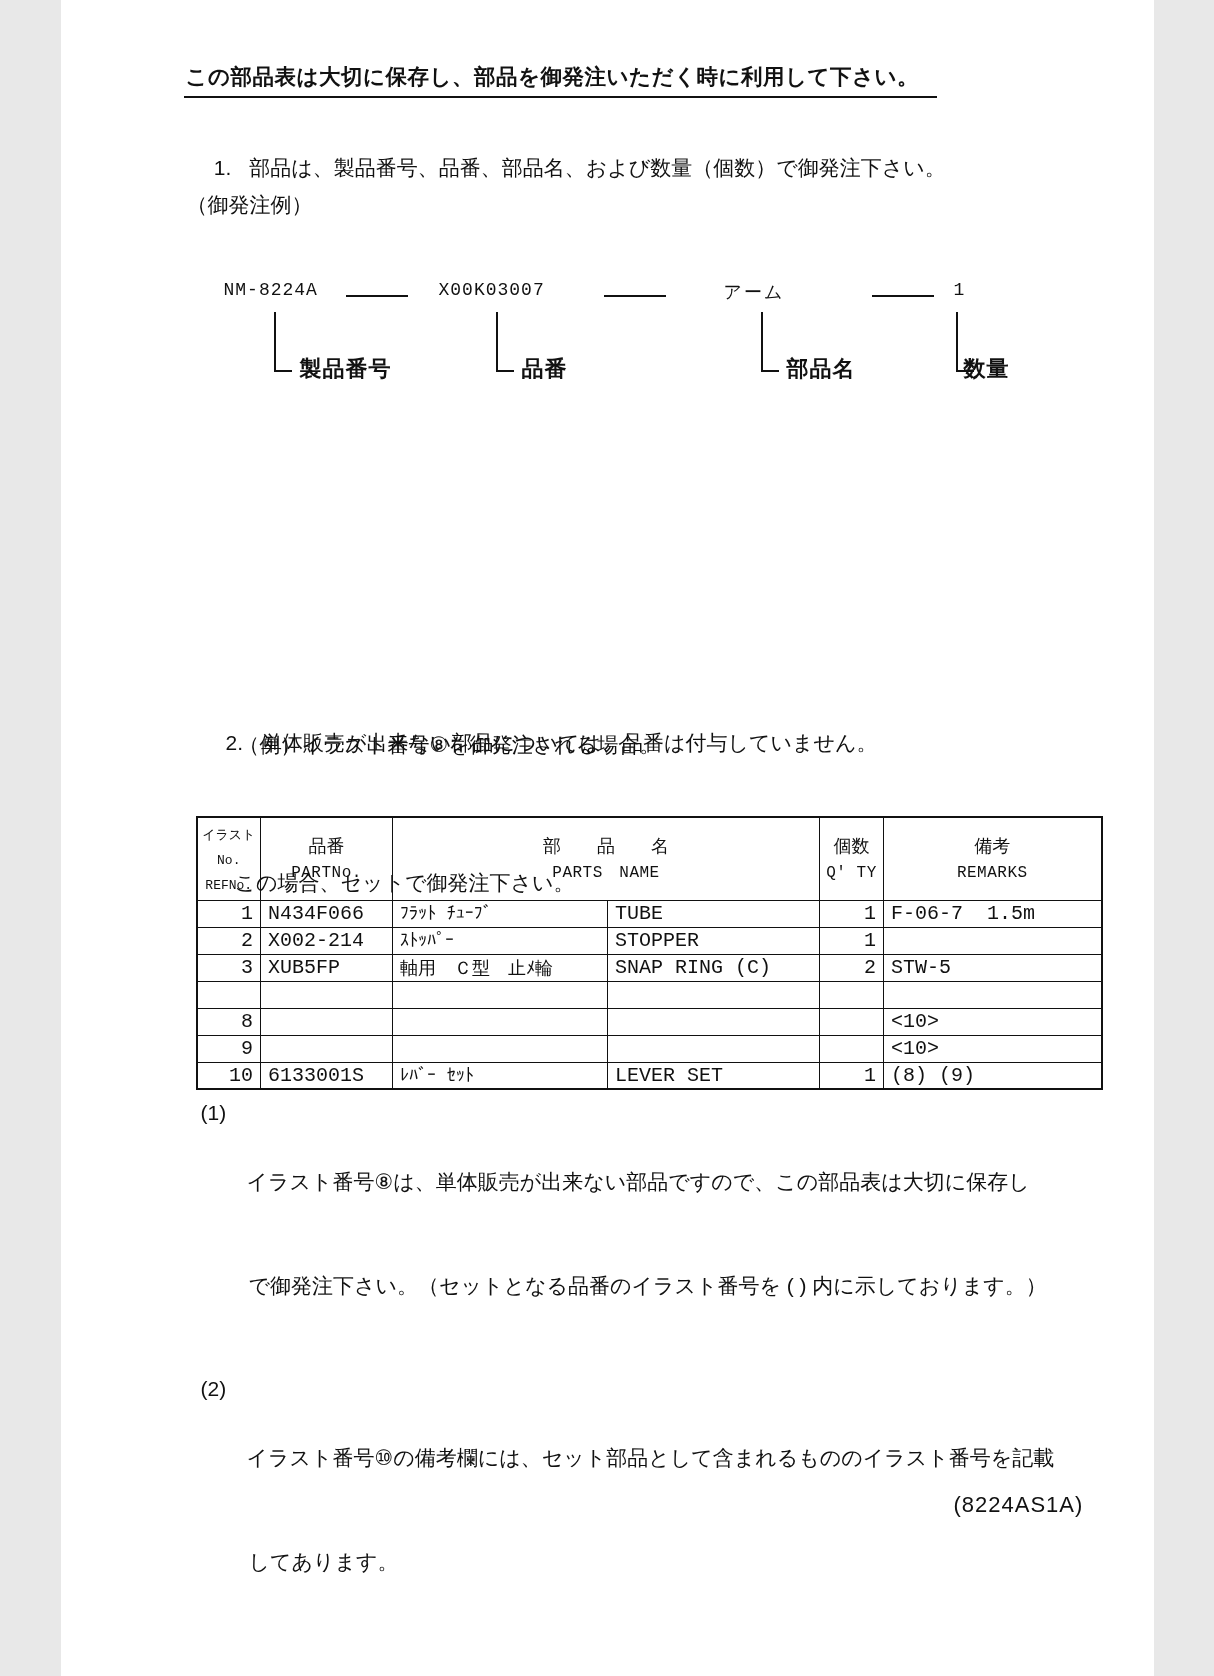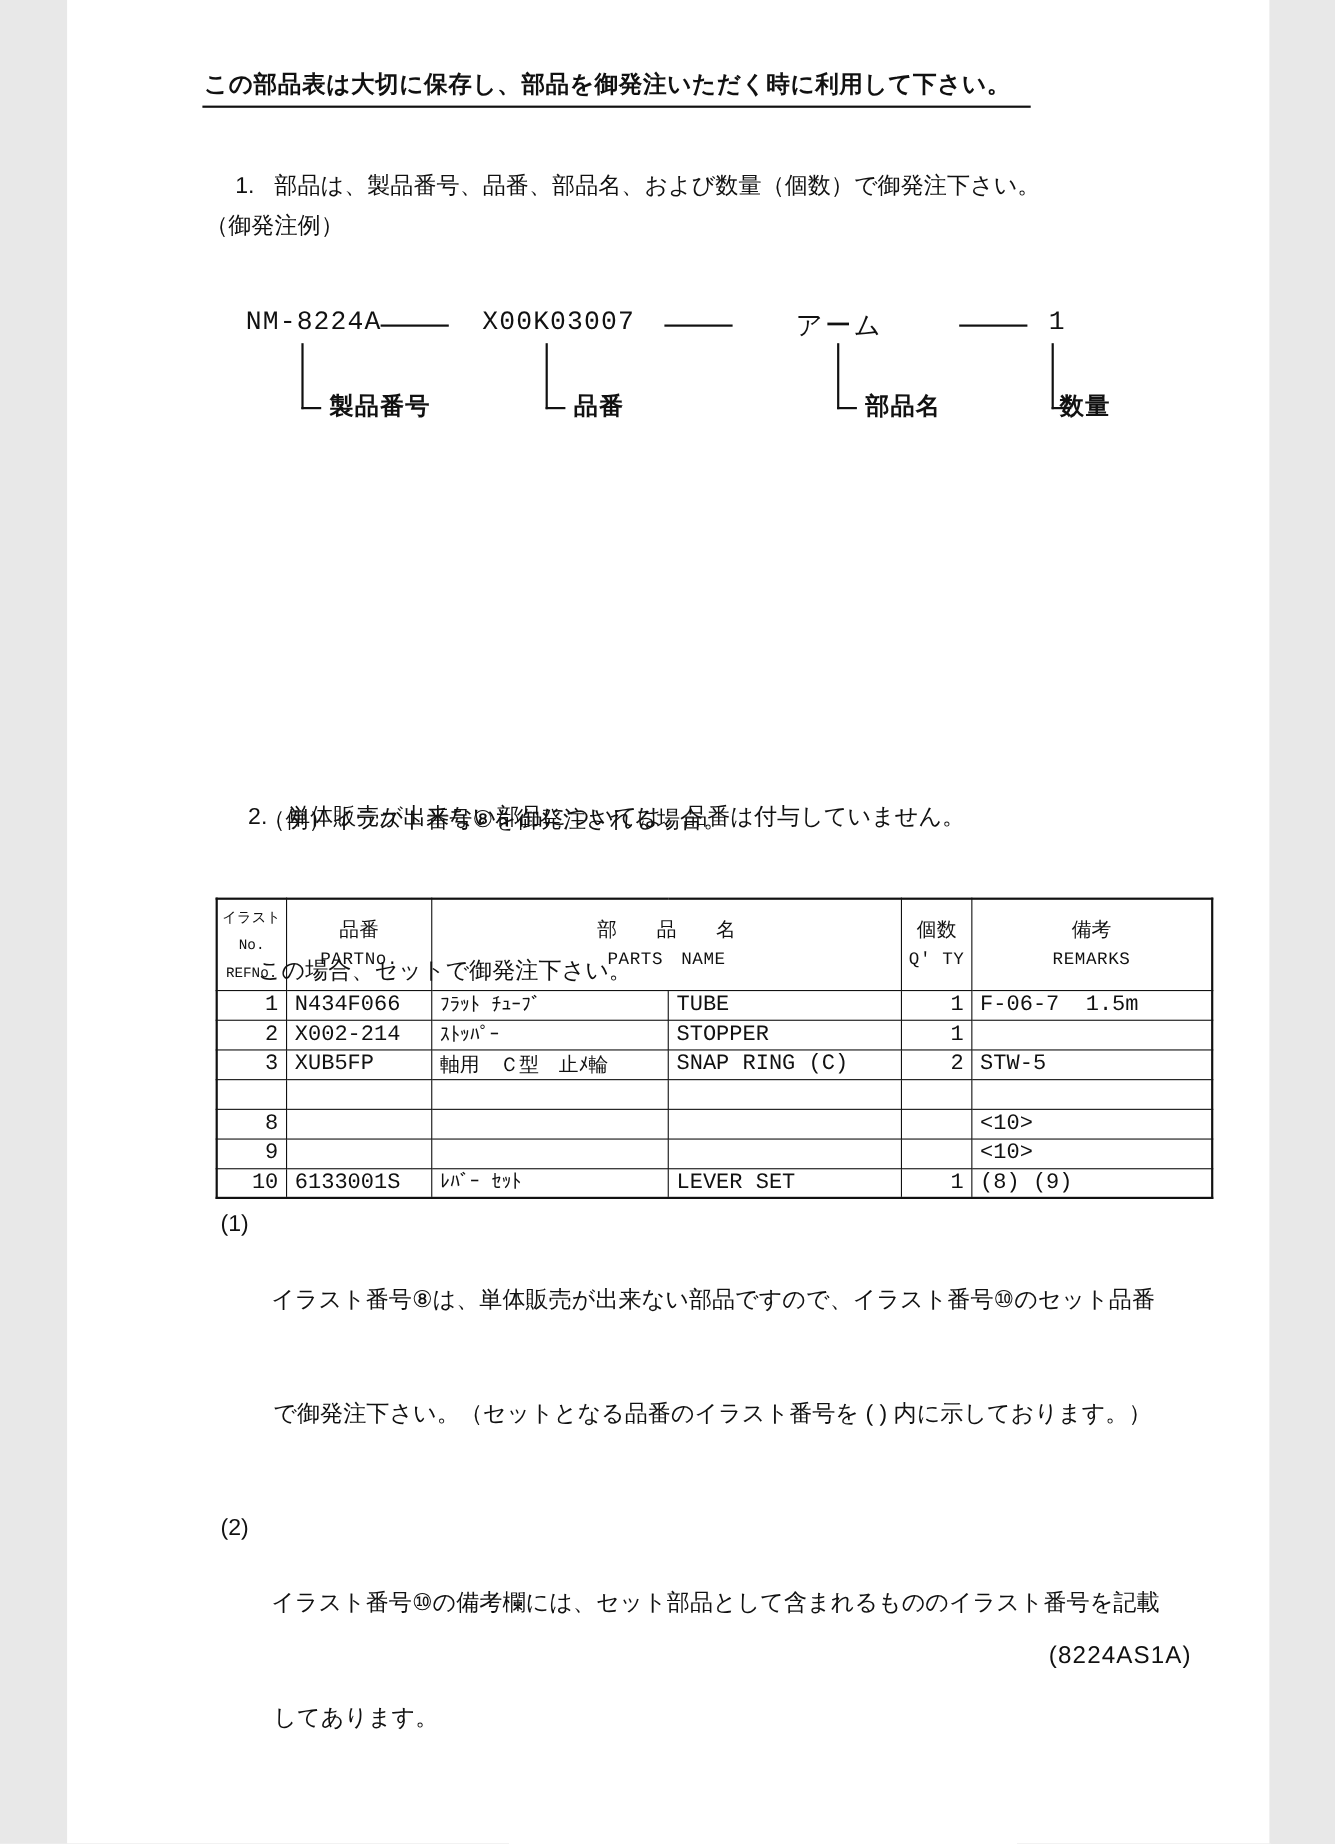--- a/index.html
+++ b/index.html
@@ -26,21 +26,21 @@
   }
 
   
   .item1 { position:absolute; top:130px; left:130px; white-space:pre-wrap; }
   .item1 .num { margin-right:18px; }
 
   .example-label { position:absolute; top:191px; left:126px; white-space:pre-wrap; }
 
   
   .diagram { position:absolute; top:280px; left:163px; width:940px; height:110px; }
-  .dv { position:absolute; top:0; font-size:24px; letter-spacing:1px;
+  .dv { position:absolute; top:0; font-size:18px; letter-spacing:1px;
         font-family:"Liberation Mono","DejaVu Sans Mono",monospace; white-space:pre; }
   .dv.jp { font-family:"Liberation Sans","DejaVu Sans",sans-serif; letter-spacing:2px; }
   .dash { position:absolute; top:15px; width:62px; border-top:2.5px solid #111; }
   .conn { position:absolute; top:32px; width:18px; height:60px;
           border-left:2.5px solid #111; border-bottom:2.5px solid #111; }
   .dlabel { position:absolute; top:74px; font-size:22px; font-weight:600;
             letter-spacing:1px; white-space:pre; }
 
   
   .notes { position:absolute; top:445px; left:160px; line-height:31px; white-space:pre-wrap; }
@@ -212,21 +212,21 @@
           <td>(8) (9)</td>
         </tr>
       </tbody>
     </table>
   </div>
 
   <div class="footnotes">
     <div class="fn">
       <span class="fn-num">(1)</span>
       <div class="fn-body">
-        <div>イラスト番号⑧は、単体販売が出来ない部品ですので、イラスト番号⑩のセット品番</div>
+        <div>イラスト番号⑧は、単体販売が出来ない部品ですので、この部品表は大切に保存し</div>
         <div class="cont">で御発注下さい。（セットとなる品番のイラスト番号を ( ) 内に示しております。）</div>
       </div>
     </div>
     <div class="fn">
       <span class="fn-num">(2)</span>
       <div class="fn-body">
         <div>イラスト番号⑩の備考欄には、セット部品として含まれるもののイラスト番号を記載</div>
         <div class="cont">してあります。</div>
       </div>
     </div>

